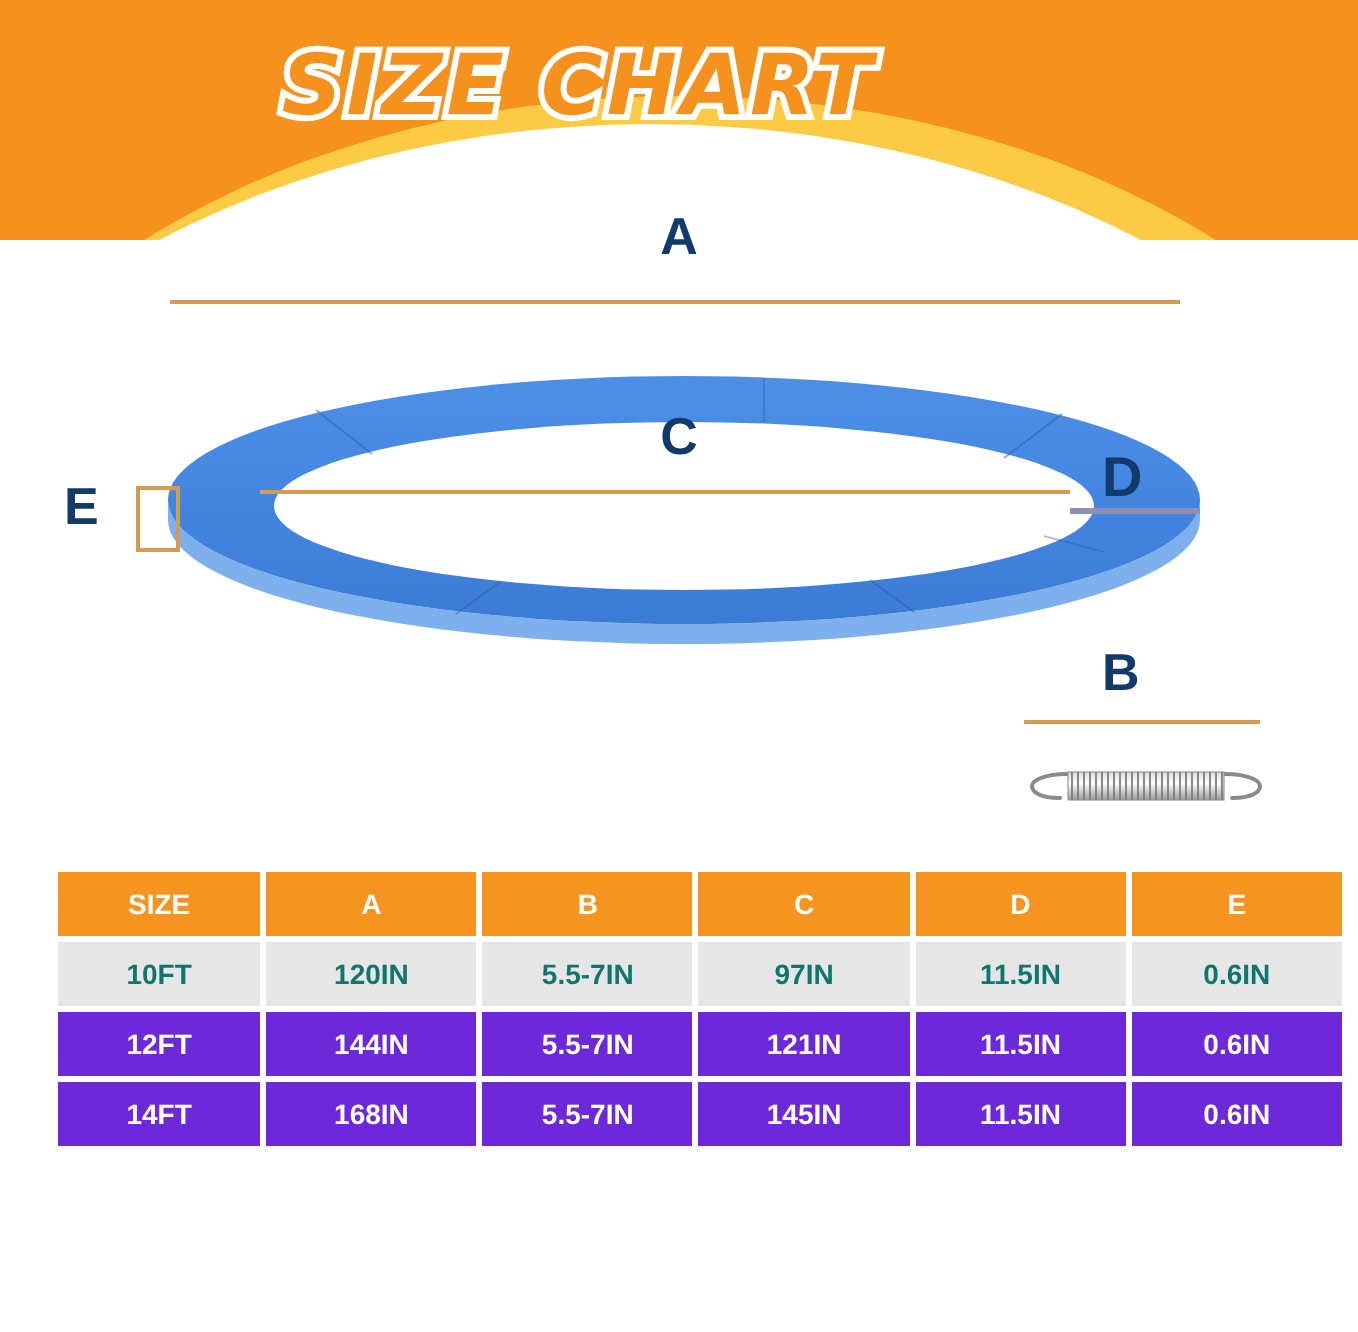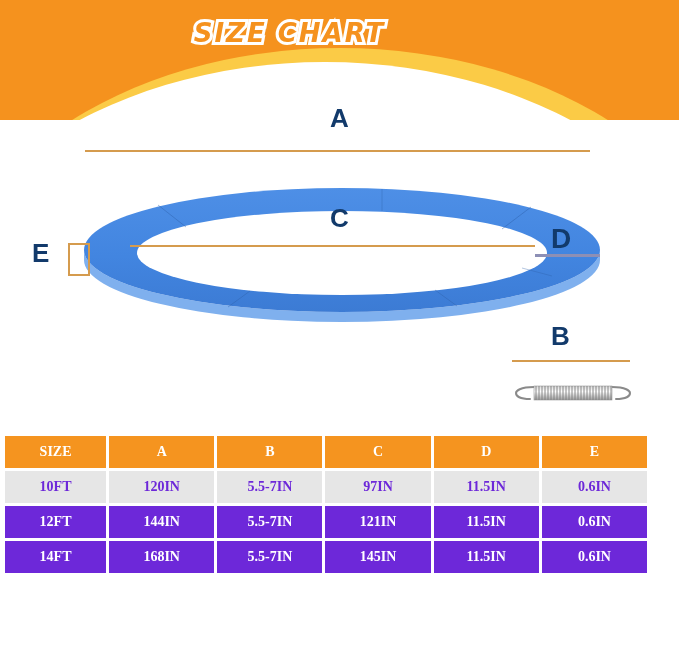--- a/index.html
+++ b/index.html
@@ -12,21 +12,21 @@
   }
 
   
   .banner{
     position:absolute;left:0;top:0;width:679px;height:120px;
     background:#F5921E;overflow:hidden;
   }
   .banner-title{
     position:absolute;left:0;top:18px;width:579px;
     text-align:center;
-    font-size:26px;
+    font-size:42px;
     font-weight:bold;
     font-style:italic;
     letter-spacing:2px;
     color:#F5921E;
     -webkit-text-stroke:6px #ffffff;
     paint-order:stroke fill;
     font-family:"DejaVu Sans", sans-serif;
   }
   
   .wave-yellow{
@@ -90,36 +90,36 @@
   .ring-wrap{
     position:absolute;left:82px;top:85px;width:520px;height:150px;
   }
   .ring-svg{display:block;}
 
   
   .spring-wrap{position:absolute;left:510px;top:282px;width:126px;height:32px;}
 
   
   .size-table{
-    position:absolute;left:2px;top:433px;
+    position:absolute;left:26px;top:433px;
     width:648px;
     border-collapse:separate;
     border-spacing:3px 3px;
-    font-family:Liberation Serif, serif;
+    font-family:Liberation Sans, sans-serif;
   }
   .size-table td,.size-table th{
     text-align:center;
     font-size:14px;
     font-weight:bold;
     padding:0;
     height:32px;
     vertical-align:middle;
   }
   .size-table th{background:#F5941F;color:#ffffff;font-size:14px;}
-  tr.row-odd td{background:#E6E6E6;color:#6d28d9;}
+  tr.row-odd td{background:#E6E6E6;color:#0f766e;}
   tr.row-even td{background:#6d28d9;color:#ffffff;}
   .col-size{width:100px;}
   .col-ab{width:104px;}
 </style>
 </head>
 <body>
 
 <div class="banner">
   <div class="wave-yellow"></div>
   <div class="wave-white"></div>

